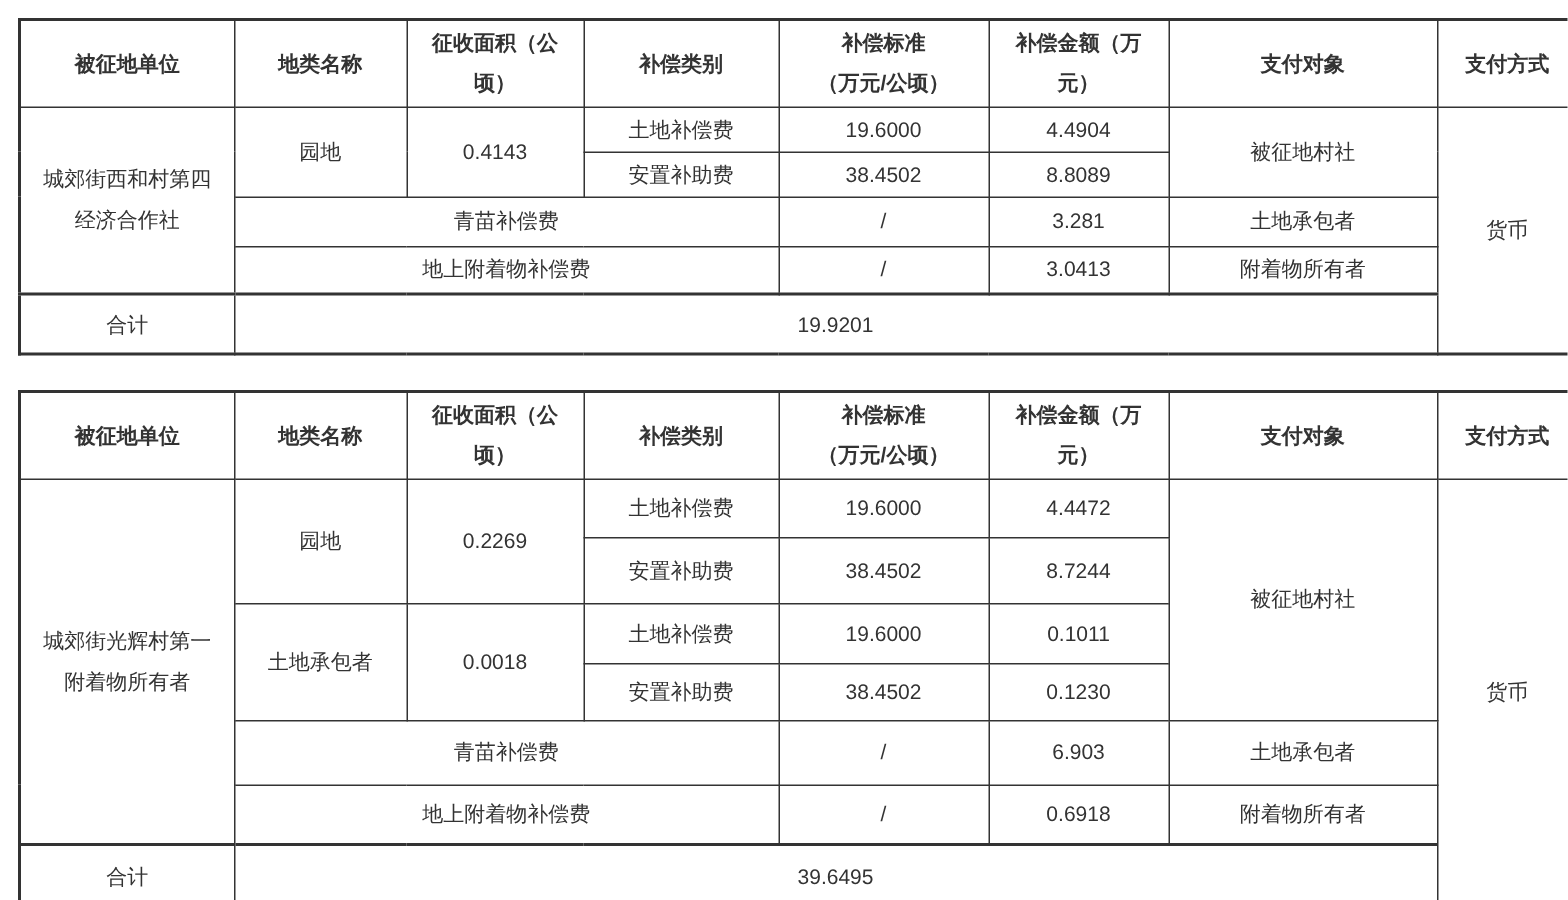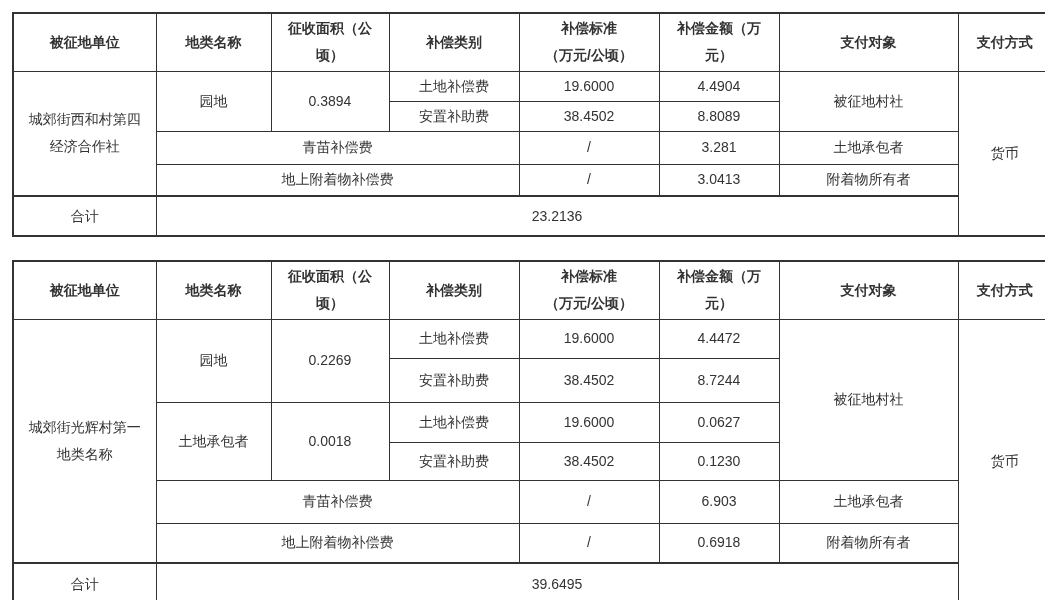--- a/index.html
+++ b/index.html
@@ -58,21 +58,21 @@
 元）</th>
         <th>支付对象</th>
         <th>支付方式</th>
       </tr>
     </thead>
     <tbody>
       <tr class="h30">
         <td rowspan="4">城郊街西和村第四
 经济合作社</td>
         <td rowspan="2">园地</td>
-        <td rowspan="2">0.3894</td>
+        <td rowspan="2">0.4143</td>
         <td>土地补偿费</td>
         <td>19.6000</td>
         <td>4.4904</td>
         <td rowspan="2">被征地村社</td>
         <td rowspan="5">货币</td>
       </tr>
       <tr class="h30">
         <td>安置补助费</td>
         <td>38.4502</td>
         <td>8.8089</td>
@@ -84,21 +84,21 @@
         <td>土地承包者</td>
       </tr>
       <tr class="h32">
         <td colspan="3">地上附着物补偿费</td>
         <td>/</td>
         <td>3.0413</td>
         <td>附着物所有者</td>
       </tr>
       <tr class="h40 total-row">
         <td>合计</td>
-        <td colspan="6">23.2136</td>
+        <td colspan="6">19.9201</td>
       </tr>
     </tbody>
   </table>
 
   <table class="comp-table second">
     <colgroup>
       <col style="width:143px">
         <col style="width:115px">
         <col style="width:118px">
         <col style="width:130px">
@@ -118,40 +118,40 @@
 （万元/公顷）</th>
         <th>补偿金额（万
 元）</th>
         <th>支付对象</th>
         <th>支付方式</th>
       </tr>
     </thead>
     <tbody>
       <tr class="h39">
         <td rowspan="6">城郊街光辉村第一
-地类名称</td>
+附着物所有者</td>
         <td rowspan="2">园地</td>
         <td rowspan="2">0.2269</td>
         <td>土地补偿费</td>
         <td>19.6000</td>
         <td>4.4472</td>
         <td rowspan="4">被征地村社</td>
         <td rowspan="7">货币</td>
       </tr>
       <tr class="h44">
         <td>安置补助费</td>
         <td>38.4502</td>
         <td>8.7244</td>
       </tr>
       <tr class="h40">
         <td rowspan="2">土地承包者</td>
         <td rowspan="2">0.0018</td>
         <td>土地补偿费</td>
         <td>19.6000</td>
-        <td>0.0627</td>
+        <td>0.1011</td>
       </tr>
       <tr class="h38">
         <td>安置补助费</td>
         <td>38.4502</td>
         <td>0.1230</td>
       </tr>
       <tr class="h43">
         <td colspan="3">青苗补偿费</td>
         <td>/</td>
         <td>6.903</td>

